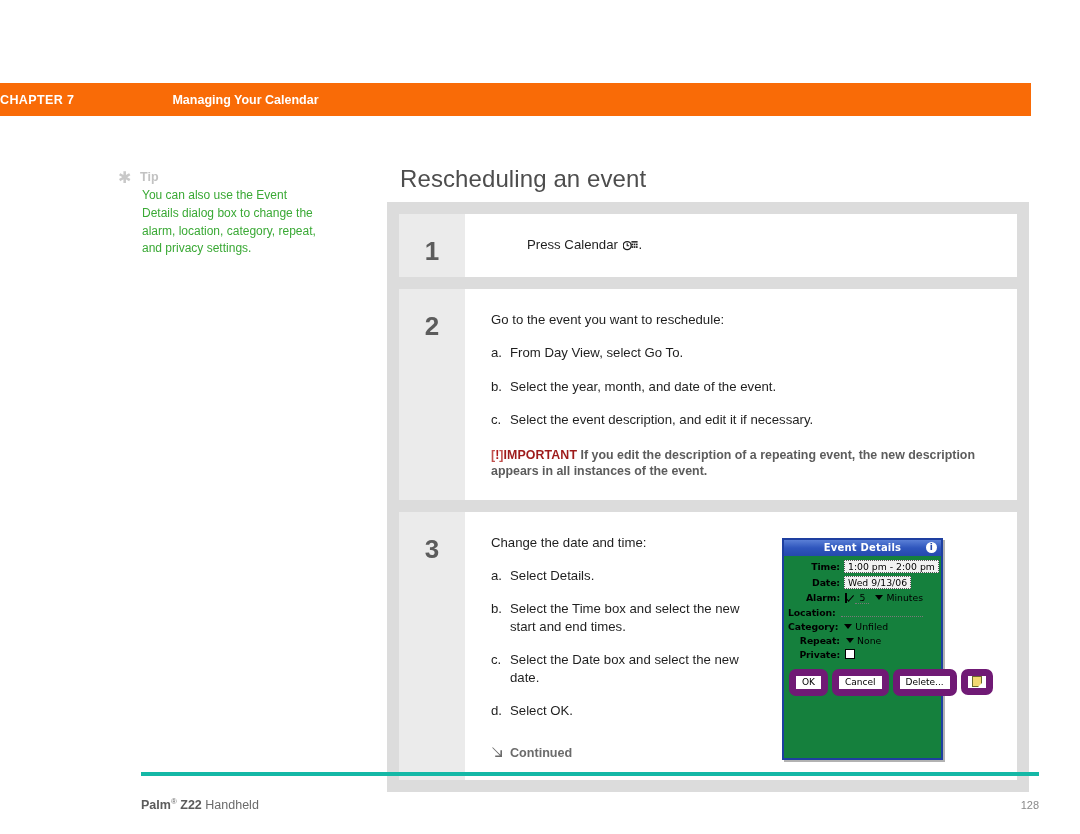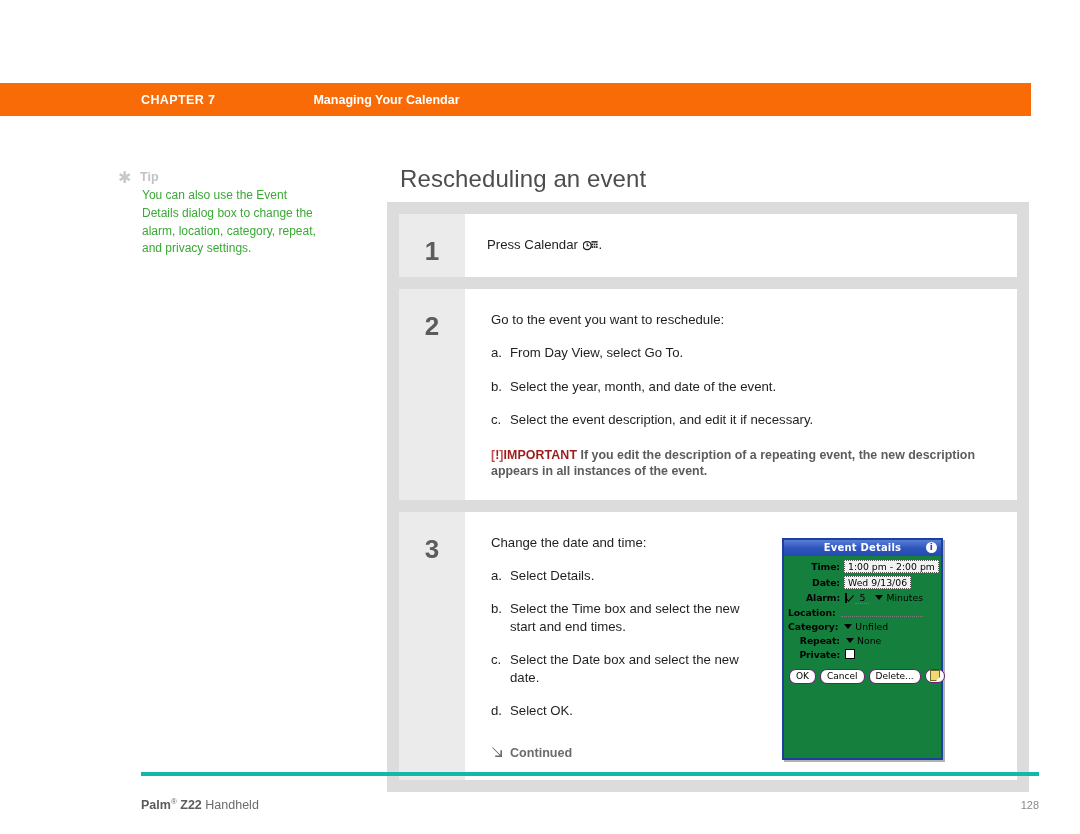--- a/index.html
+++ b/index.html
@@ -25,21 +25,20 @@
     height: 33px;
     background: #f96b07;
     display: flex;
     align-items: center;
   }
   .chapter-label {
     color: #ffffff;
     font-size: 12.5px;
     font-weight: bold;
     letter-spacing: 0.4px;
-    margin-left: 141px;
     white-space: nowrap;
   }
   .chapter-section {
     color: #ffffff;
     font-size: 12.5px;
     font-weight: bold;
     margin-left: 98px;
     white-space: nowrap;
   }
 
@@ -120,21 +119,21 @@
     padding: 22px 16px 20px 26px;
     position: relative;
     box-sizing: border-box;
   }
   .step-lead {
     font-size: 13.2px;
     color: #1f1f1f;
     line-height: 17px;
     margin: 0 0 16px 0;
   }
-  .step-row.compact .step-body { padding: 22px 16px 22px 22px; }
+  .step-row.compact .step-body { padding: 22px 16px 22px 22px; margin-left: 40px; }
   .step-row.compact .step-lead { margin-bottom: 0; }
 
   .sub-list { margin: 0; padding: 0; list-style: none; }
   .sub-item {
     display: flex;
     font-size: 13.2px;
     color: #1f1f1f;
     line-height: 17.5px;
     margin-bottom: 16px;
   }
@@ -289,21 +288,21 @@
     margin-right: 3px;
     vertical-align: 1px;
   }
   .palm-buttons {
     display: flex;
     align-items: center;
     padding: 3px 4px 4px 5px;
     gap: 4px;
   }
   .pbtn {
-    border: 1px solid #701a75;
+    border: 7px solid #701a75;
     border-radius: 7px;
     font-size: 9px;
     padding: 0px 6px 1px 6px;
     background: #ffffff;
     white-space: nowrap;
     line-height: 12px;
   }
   .pbtn.note {
     padding: 0px 4px 1px 4px;
     display: flex;

